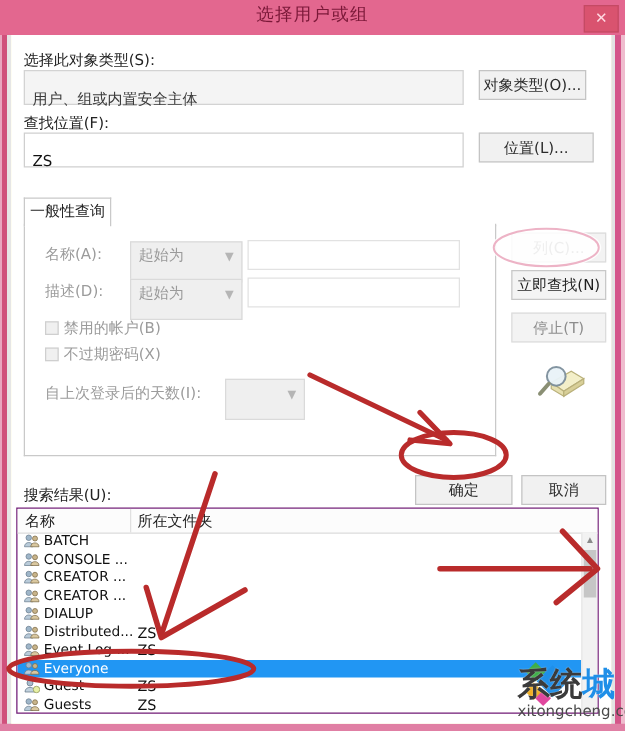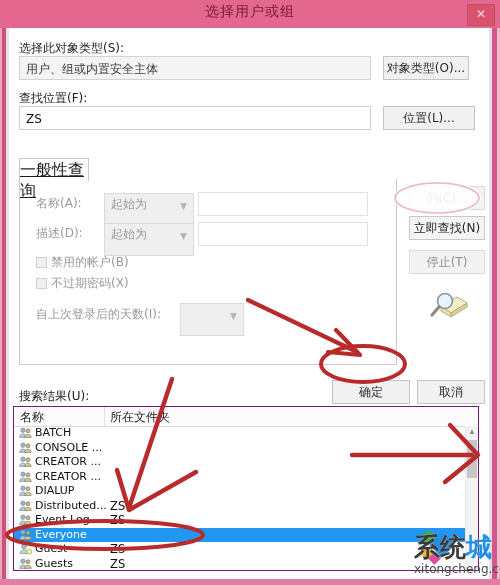--- a/index.html
+++ b/index.html
@@ -42,21 +42,21 @@
     position:absolute;left:9px;top:28px;width:480px;height:551px;
     background:#ffffff;
     box-sizing:border-box;
     font-size:12px;color:#1a1a1a;
   }
   
   .lbl{font-size:12px;color:#222;font-family:"DejaVu Sans",sans-serif;}
   .ro-field{
     box-sizing:border-box;
     border:1px solid #d3d3d3;background:#f4f4f4;color:#3a3a3a;
-    font-size:12px;padding:3px 6px;height:24px;line-height:18px;
+    font-size:12px;padding:13px 6px;height:24px;line-height:18px;
     font-family:"DejaVu Sans",sans-serif;
   }
   .btn{
     box-sizing:border-box;
     border:1px solid #c4c4c4;background:#f1f1f1;color:#2b2b2b;
     font-size:12px;text-align:center;line-height:22px;height:24px;
     font-family:"DejaVu Sans",sans-serif;cursor:pointer;
   }
   .btn.disabled{color:#8d8d8d;background:#f3f3f3;border-color:#dcdcdc;}
 
@@ -66,22 +66,22 @@
 
   #loc-label{position:absolute;left:10px;top:62px;}
   #loc-field{position:absolute;left:10px;top:78px;width:352px;background:#fff;color:#111;border-color:#cfcfcf;}
   #loc-btn{position:absolute;left:374px;top:78px;width:92px;}
 
   
   #tabstrip{position:absolute;left:10px;top:130px;width:378px;height:22px;}
   #tab-common{
     position:absolute;left:0;top:0;width:68px;height:22px;
     border:1px solid #c9c9c9;border-bottom:none;background:#fff;
-    font-size:16px;text-align:left;line-height:21px;color:#1c1c1c;
-    font-family:"DejaVu Sans",sans-serif;cursor:pointer;z-index:3;text-decoration:underline;
+    font-size:12px;text-align:center;line-height:21px;color:#1c1c1c;
+    font-family:"DejaVu Sans",sans-serif;cursor:pointer;z-index:3;
   }
   #tabstrip-rest{
     position:absolute;left:67px;top:0px;right:0;height:22px;
     border-bottom:1px solid #c9c9c9;
   }
   #tabpanel{
     position:absolute;left:10px;top:151px;width:378px;height:186px;
     border:1px solid #c9c9c9;border-top:none;background:#fff;
     box-sizing:border-box;
   }

